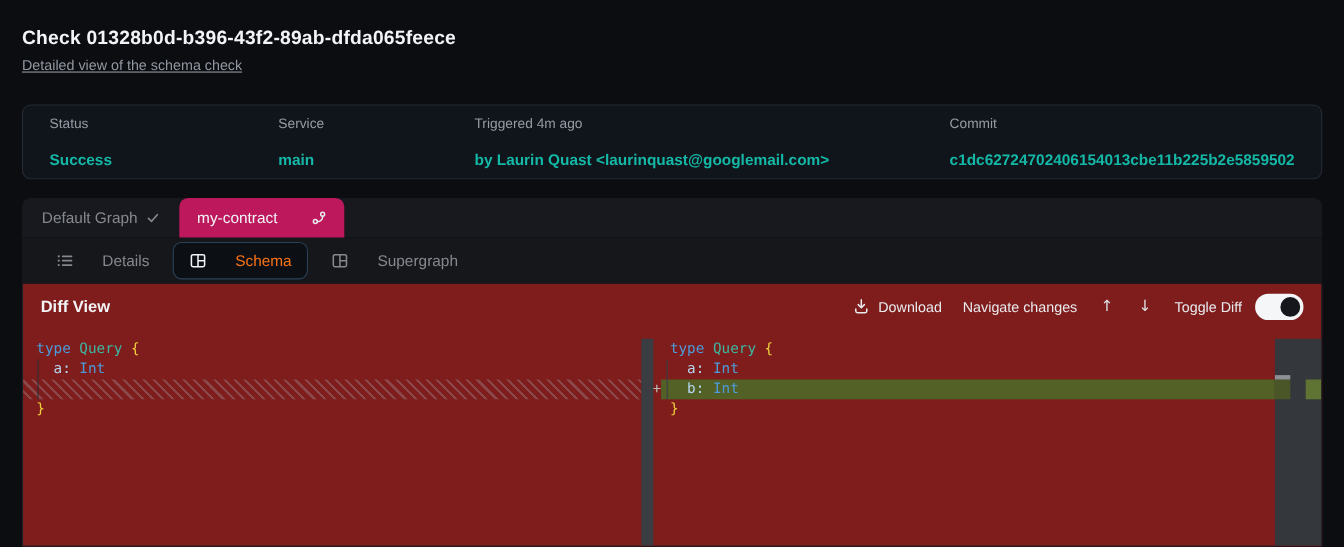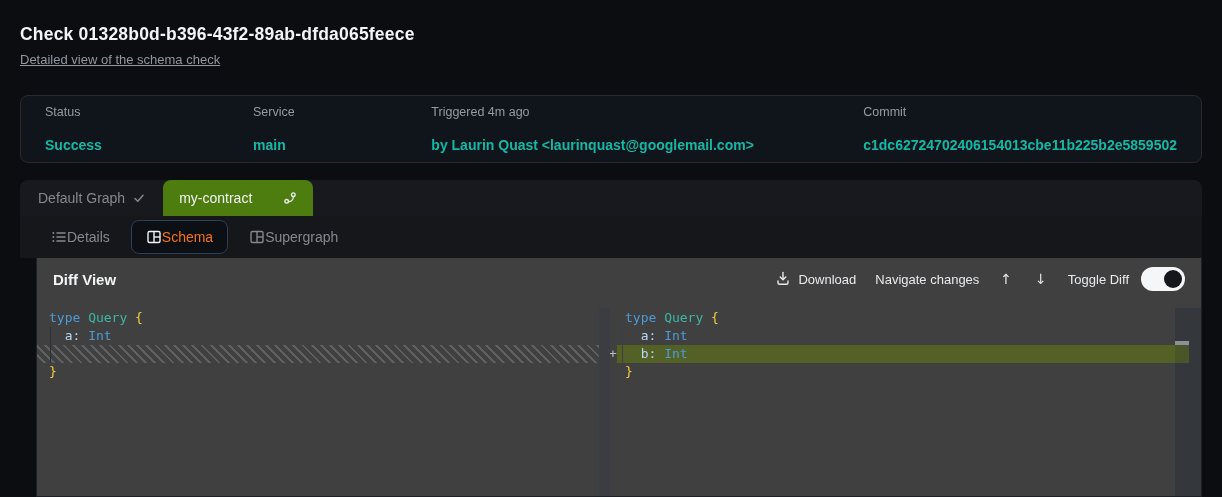--- a/index.html
+++ b/index.html
@@ -28,41 +28,41 @@
   
   .graph-tabbar {
     height:36px; background:#17191e; border-radius:8px 8px 0 0;
     display:flex; align-items:stretch;
   }
   .graph-tab {
     display:flex; align-items:center; gap:8px; padding:0 18px;
     font-size:14px; color:#85888e; cursor:pointer;
   }
   .graph-tab.active {
-    background:#4d7c0f; color:#f2f4f6; border-radius:8px 8px 0 0; padding:0 16px;gap:31px;
+    background:#be185d; color:#f2f4f6; border-radius:8px 8px 0 0; padding:0 16px;gap:31px;
   }
   .graph-tab svg { display:block; }
   
   .view-tabbar {
     height:42px; background:#15171b; display:flex; align-items:center;
     padding-left:16px; gap:6px;
   }
   .view-tab {
-    display:flex; align-items:center; gap:0; padding:8px 14px;
+    display:flex; align-items:center; gap:26px; padding:8px 14px;
     font-size:14px; color:#85888e; border:1px solid transparent; border-radius:8px;
     cursor:pointer;
   }
   .view-tab.active {
     color:#f97316; background:#0c0f14; border-color:#2b4157;
   }
   .view-tab svg { display:block; }
   
   .diff-card {
-    height:239px; background:#404040;
-    border:1px solid #1d2026; border-top:0; overflow:hidden;margin-left:16px;
+    height:239px; background:#7f1d1d;
+    border:1px solid #1d2026; border-top:0; overflow:hidden;
   }
   .diff-header {
     height:42px; display:flex; align-items:center; padding:0 16px;
   }
   .diff-title { font-size:15px; font-weight:700; color:#f2f4f6; }
   .diff-actions { margin-left:auto; display:flex; gap:19px; }
   .action-btn {
     display:flex; align-items:center; gap:7px; font-size:13px; color:#e8eaed;
     background:none; border:none; cursor:pointer; font-family:inherit;
   }

